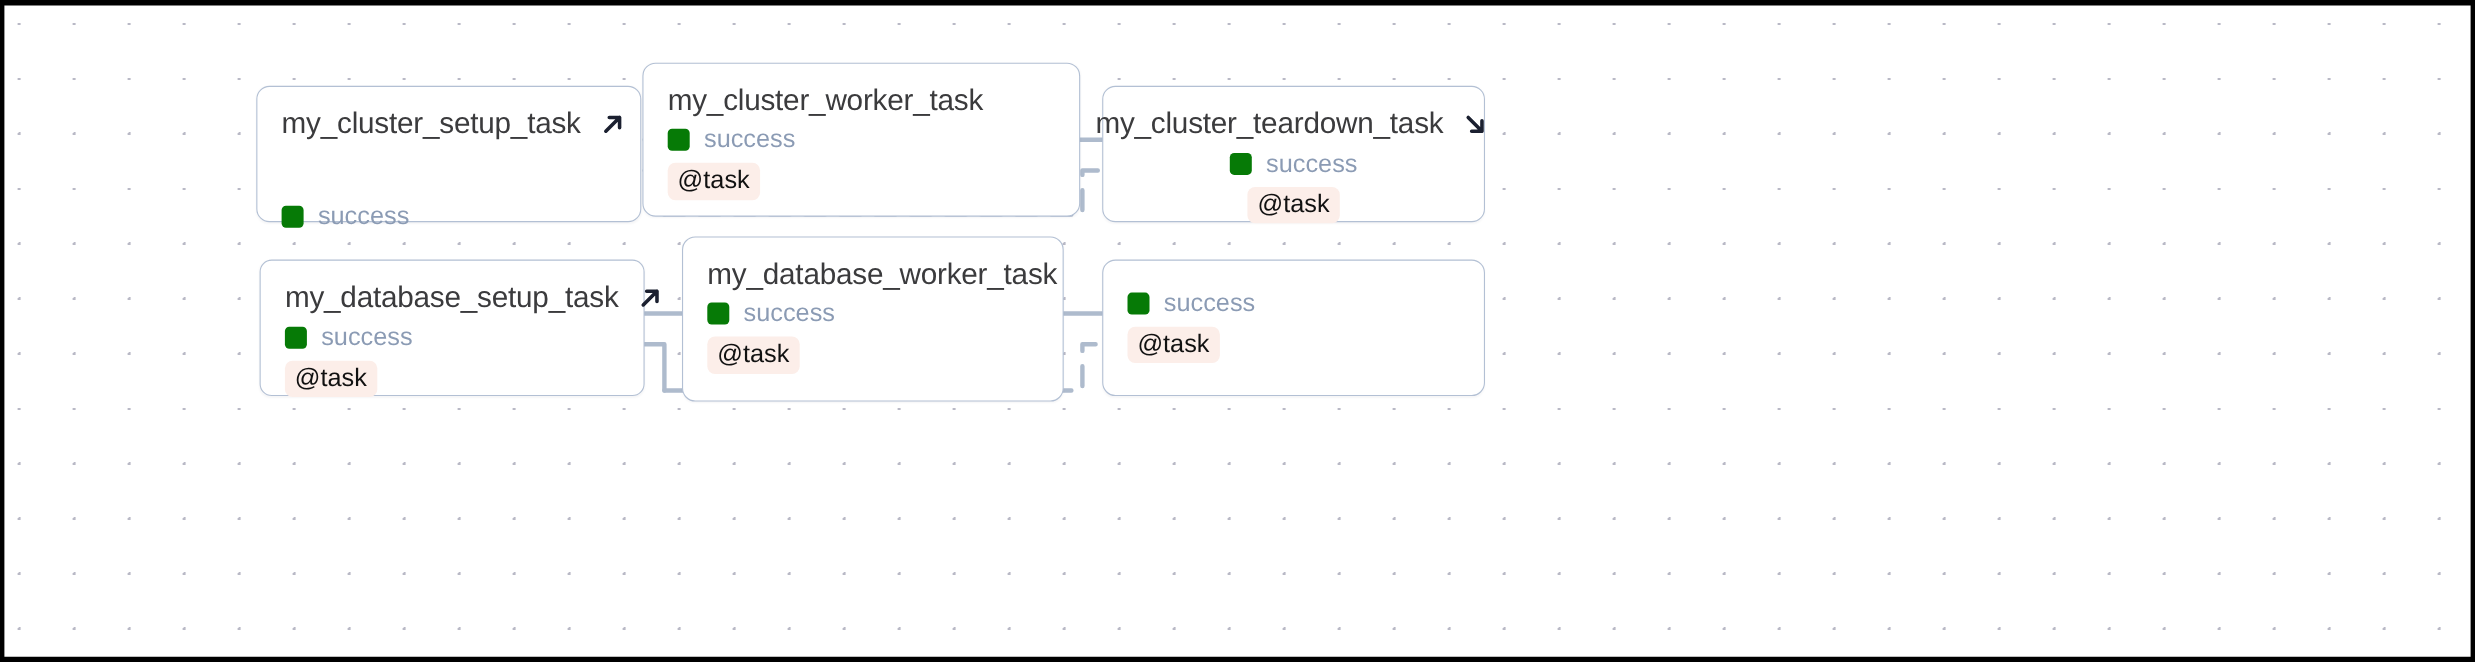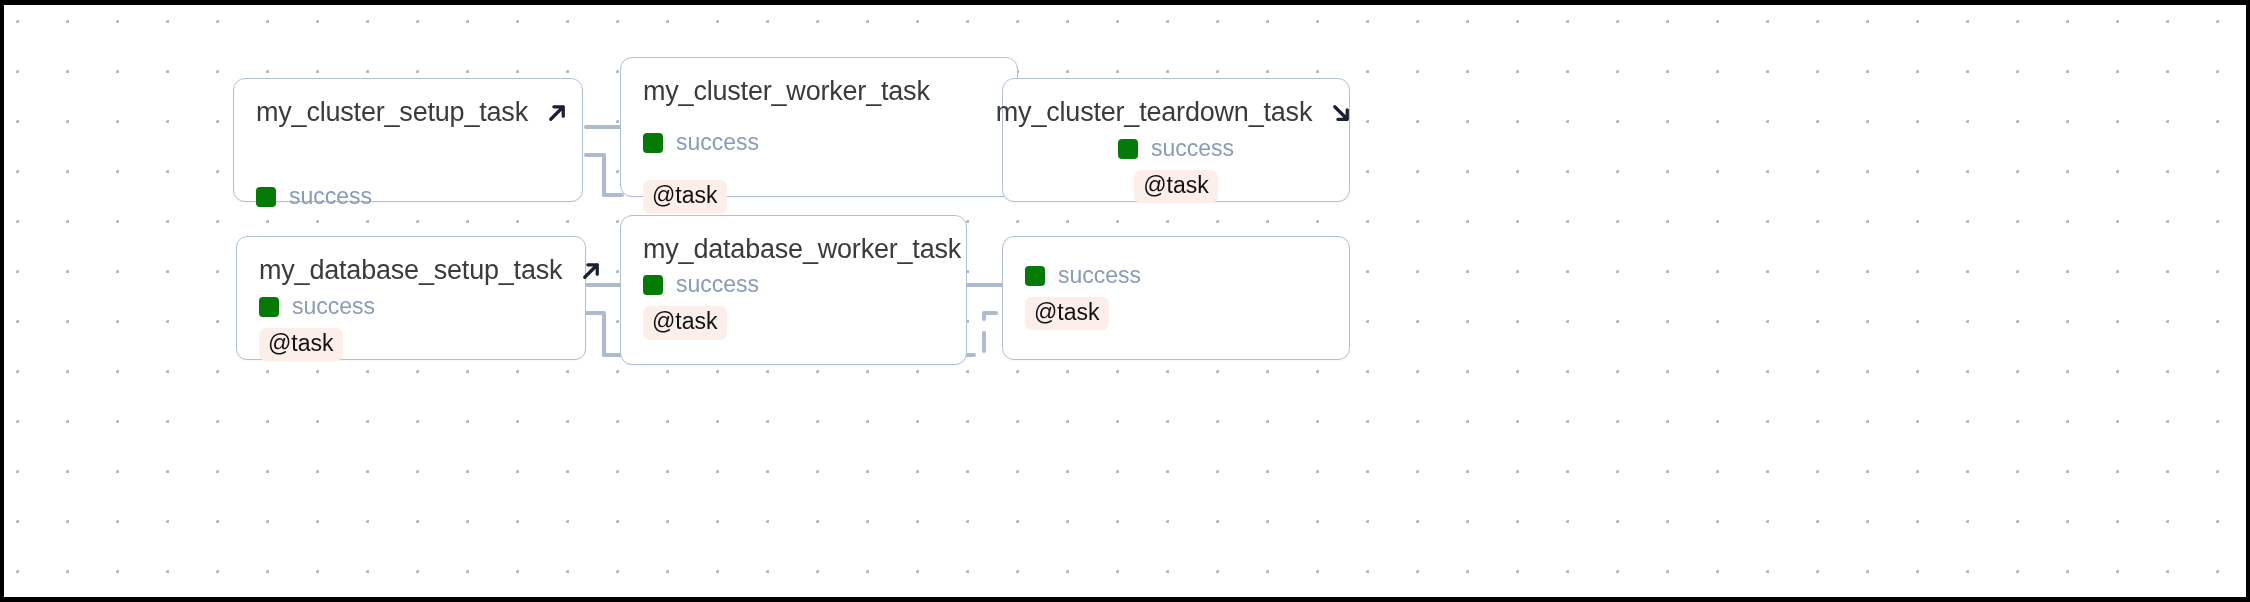--- a/index.html
+++ b/index.html
@@ -123,21 +123,21 @@
     <div class="status-row">
       <span class="status-swatch"></span>
       <span class="status-label">success</span>
     </div>
     <div class="badge-row">
       <span class="badge">@task</span>
     </div>
     <div class="node-spacer"></div>
   </div>
 
-  <div class="node" style="left:616px; top:52px; width:398px; height:140px;gap:16px;">
+  <div class="node" style="left:580px; top:52px; width:398px; height:140px;">
     <div class="node-head">
       <div class="node-title">my_cluster_worker_task</div>
     </div>
     <div class="status-row">
       <span class="status-swatch"></span>
       <span class="status-label">success</span>
     </div>
     <div class="badge-row">
       <span class="badge">@task</span>
     </div>

